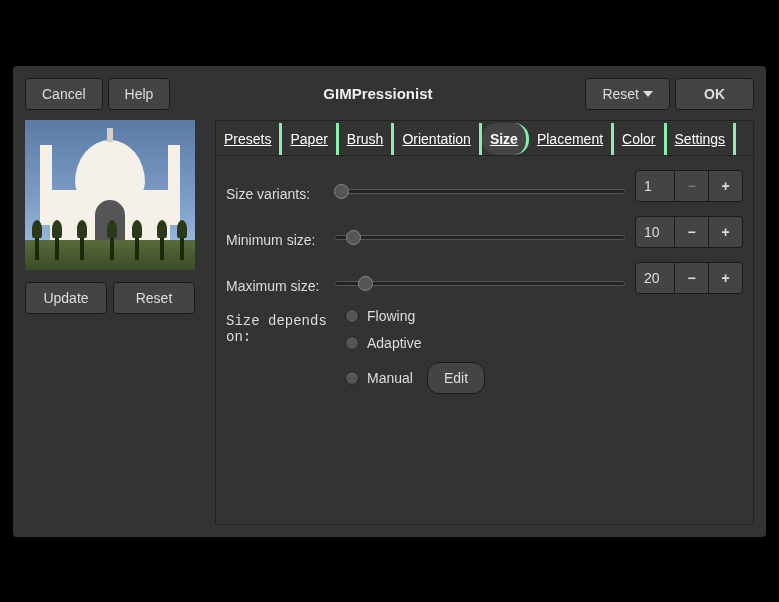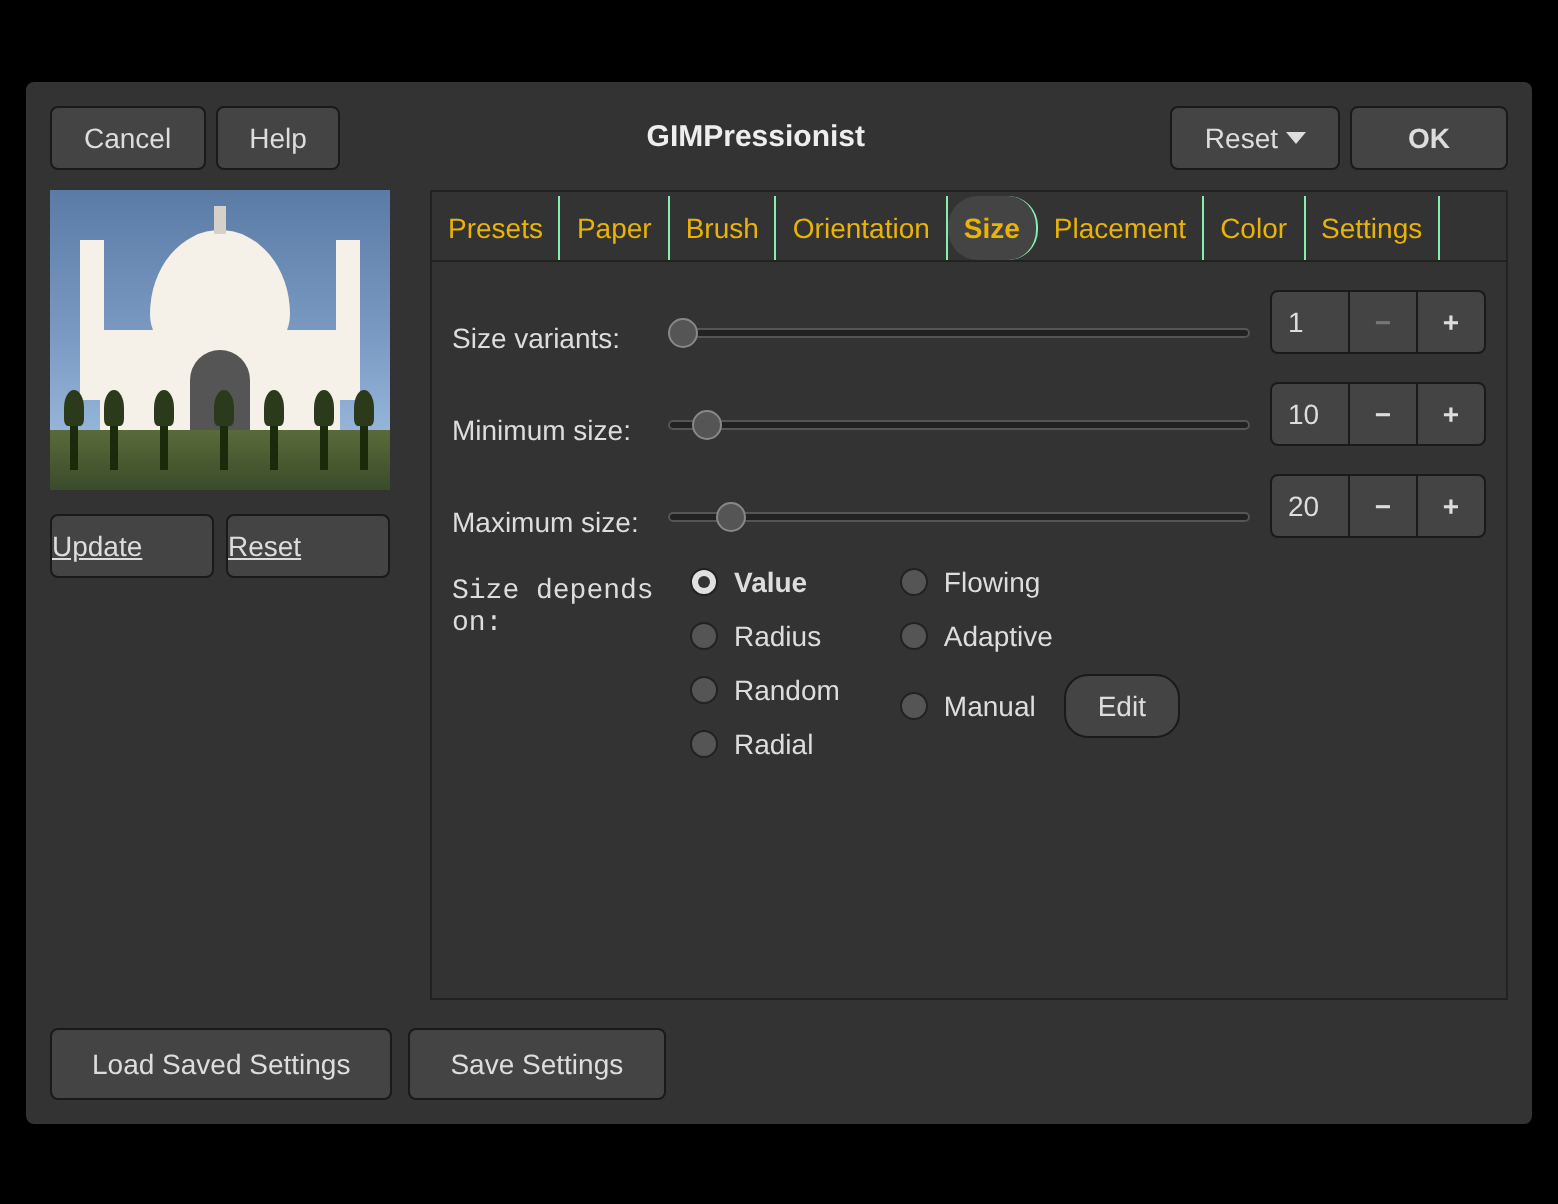--- a/index.html
+++ b/index.html
@@ -20,24 +20,24 @@
 .dome { position:absolute; width:70px; height:70px; background:#f5f0e8; border-radius:50% 50% 50% 50% / 60% 60% 40% 40%; left:50px; top:20px; }
 .dome:after { content:''; position:absolute; width:6px; height:14px; background:#d5d0c8; left:32px; top:-12px; }
 .building { position:absolute; width:120px; height:60px; background:#f5f0e8; left:25px; top:70px; }
 .tower-l { position:absolute; width:12px; height:80px; background:#f5f0e8; left:15px; top:25px; }
 .tower-r { position:absolute; width:12px; height:80px; background:#f5f0e8; right:15px; top:25px; }
 .arch { position:absolute; width:30px; height:45px; background:#555; left:70px; top:80px; border-radius:15px 15px 0 0; }
 .ground { position:absolute; width:100%; height:30px; background:linear-gradient(#5a6b3a,#3a4b2a); bottom:0; }
 .tree { position:absolute; width:4px; height:25px; background:#1a2a0a; bottom:10px; }
 .tree:before { content:''; position:absolute; width:10px; height:18px; background:#2a3a1a; border-radius:50% 50% 20% 20%; left:-3px; top:-15px; }
 .prev-btns { display:flex; gap:6px; margin-top:12px; width:170px; }
-.prev-btns .btn { flex:1; padding:7px 0; text-align:left;text-decoration:underline; }
+.prev-btns .btn { flex:1; padding:7px 0; text-align:center; }
 .right { flex:1; border:1px solid #222; padding:2px 10px 10px 10px; min-height:405px; }
 .tabs { display:flex; border-bottom:1px solid #222; margin:0 -10px 14px -10px; }
-.tab { padding:8px 8px; color:#eab308; cursor:pointer; border-right:1px solid #86efac; }
+.tab { padding:8px 8px; color:#ffffff; cursor:pointer; border-right:3px solid #86efac;text-decoration:underline; }
 .tab.active { background:#444; font-weight:bold;border-radius:15px; }
 .row { display:flex; align-items:flex-end; margin-bottom:14px; gap:10px; }
 .row-label { width:98px; color:#ddd; }
 .slider-wrap { flex:1; position:relative; height:20px; display:flex; align-items:center; }
 .track { width:100%; height:5px; background:#222; border-radius:3px; border:1px solid #555; }
 .thumb { position:absolute; width:15px; height:15px; background:#555; border:1px solid #888; border-radius:50%; top:2px; }
 .spin { display:flex; }
 .spin-val { width:40px; background:#444; color:#ddd; border:1px solid #1a1a1a; border-radius:4px 0 0 4px; padding:7px 8px; }
 .spin-btn { width:34px; background:#444; color:#ddd; border:1px solid #1a1a1a; display:flex; align-items:center; justify-content:center; cursor:pointer; font-size:18px; font-weight:bold; }
 .spin-btn.minus { border-left:none; }
@@ -161,53 +161,31 @@
               <span>+</span>
             </div>
         </div>
       </div>
 
       <div class="depends">
         <div class="dep-label">Size depends on:</div>
         <div class="radio-cols">
           <div class="radio-col">
             <div class="radio-item">
-                <div class="radio sel"></div>
-                <span class="radio-lbl bold">Value</span>
-              </div>
-            <div class="radio-item">
-                <div class="radio"></div>
-                <span class="radio-lbl">Radius</span>
-              </div>
-            <div class="radio-item">
-                <div class="radio"></div>
-                <span class="radio-lbl">Random</span>
-              </div>
-            <div class="radio-item">
-                <div class="radio"></div>
-                <span class="radio-lbl">Radial</span>
-              </div>
-          </div>
-          <div class="radio-col">
-            <div class="radio-item">
                 <div class="radio"></div>
                 <span class="radio-lbl">Flowing</span>
               </div>
             <div class="radio-item">
                 <div class="radio"></div>
                 <span class="radio-lbl">Adaptive</span>
               </div>
             <div class="radio-item">
                 <div class="radio"></div>
                 <span class="radio-lbl">Manual</span>
                 <button class="btn edit-btn">Edit</button>
               </div>
           </div>
         </div>
       </div>
     </div>
   </div>
 
-  <div class="footer">
-    <button class="btn">Load Saved Settings</button>
-    <button class="btn">Save Settings</button>
-  </div>
 </div>
 
 </body></html>

